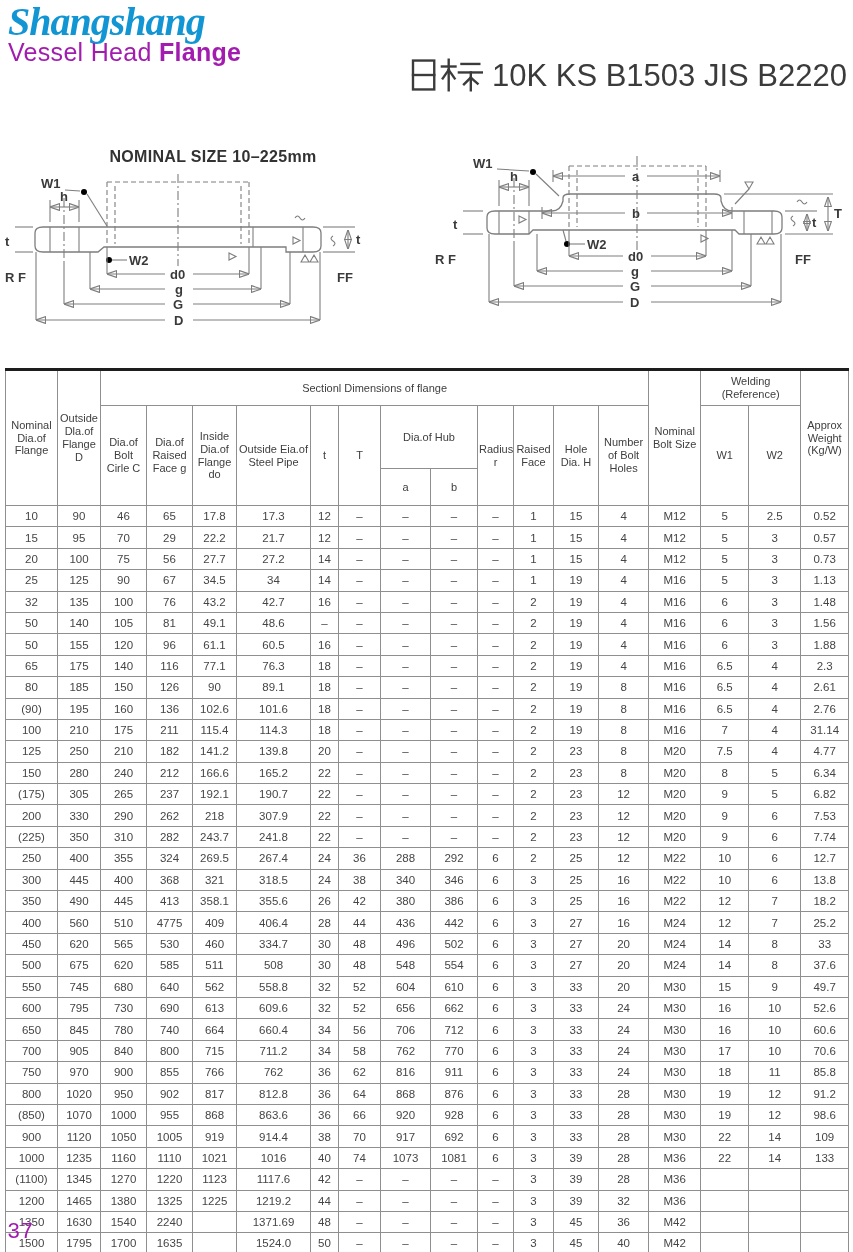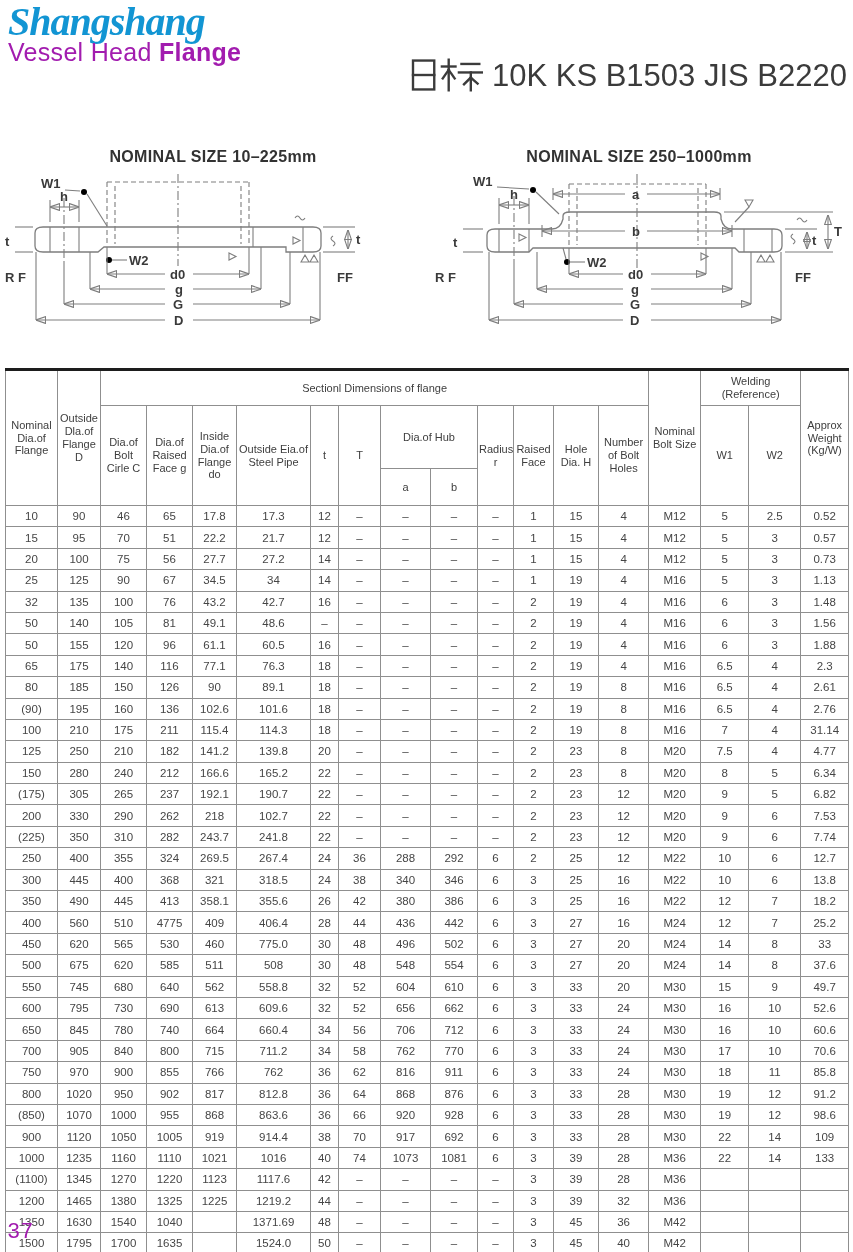--- a/index.html
+++ b/index.html
@@ -155,21 +155,20 @@
 
       <path d="M292 44 q2.5 -4 5 0 q2.5 4 5 0"></path>
       <path d="M330 62 q-4 2.5 0 5 q4 2.5 0 5"></path>
       <path d="M290 63 L297 66.5 L290 70 Z"></path>
       <path d="M226 79 L233 82.5 L226 86 Z"></path>
       <path d="M298 88 L302 81 L306 88 Z M307 88 L311 81 L315 88 Z"></path>
     </svg>
   </div>
 
   <div class="diag">
-    <div class="diag-title">NOMINAL SIZE 250–1000mm</div>
     <svg class="draw" width="420" height="170" viewBox="0 0 420 170">
 
       <path class="ol" d="M66 55 Q58 55 58 61 L58 72 Q58 78 66 78 L100 78 L104 74 L306 74 L310 78 L345 78 Q353 78 353 72 L353 61 Q353 55 345 55 L303 55 C295 55 293 49 292 45 L292 42 Q292 38 285 38 L141 38 Q134 38 134 42 L134 45 C133 49 131 55 123 55 Z"></path>
       <line x1="70" y1="55" x2="70" y2="78"></line>
       <line x1="100" y1="55" x2="100" y2="78"></line>
       <line x1="315" y1="55" x2="315" y2="78"></line>
       <line x1="343" y1="55" x2="343" y2="78"></line>
 
       <line class="dash" x1="140" y1="10" x2="140" y2="73"></line>
       <line class="dash" x1="148" y1="14" x2="148" y2="71"></line>
@@ -327,21 +326,21 @@
           <td>4</td>
           <td>M12</td>
           <td>5</td>
           <td>2.5</td>
           <td>0.52</td>
         </tr>
         <tr>
           <td>15</td>
           <td>95</td>
           <td>70</td>
-          <td>51</td>
+          <td>29</td>
           <td>22.2</td>
           <td>21.7</td>
           <td>12</td>
           <td>–</td>
           <td>–</td>
           <td>–</td>
           <td>–</td>
           <td>1</td>
           <td>15</td>
           <td>4</td>
@@ -589,21 +588,21 @@
           <td>9</td>
           <td>5</td>
           <td>6.82</td>
         </tr>
         <tr>
           <td>200</td>
           <td>330</td>
           <td>290</td>
           <td>262</td>
           <td>218</td>
-          <td>102.7</td>
+          <td>307.9</td>
           <td>22</td>
           <td>–</td>
           <td>–</td>
           <td>–</td>
           <td>–</td>
           <td>2</td>
           <td>23</td>
           <td>12</td>
           <td>M20</td>
           <td>9</td>
@@ -709,21 +708,21 @@
           <td>12</td>
           <td>7</td>
           <td>25.2</td>
         </tr>
         <tr>
           <td>450</td>
           <td>620</td>
           <td>565</td>
           <td>530</td>
           <td>460</td>
-          <td>775.0</td>
+          <td>334.7</td>
           <td>30</td>
           <td>48</td>
           <td>496</td>
           <td>502</td>
           <td>6</td>
           <td>3</td>
           <td>27</td>
           <td>20</td>
           <td>M24</td>
           <td>14</td>
@@ -967,21 +966,21 @@
           <td>32</td>
           <td>M36</td>
           <td></td>
           <td></td>
           <td></td>
         </tr>
         <tr>
           <td>1350</td>
           <td>1630</td>
           <td>1540</td>
-          <td>1040</td>
+          <td>2240</td>
           <td></td>
           <td>1371.69</td>
           <td>48</td>
           <td>–</td>
           <td>–</td>
           <td>–</td>
           <td>–</td>
           <td>3</td>
           <td>45</td>
           <td>36</td>

